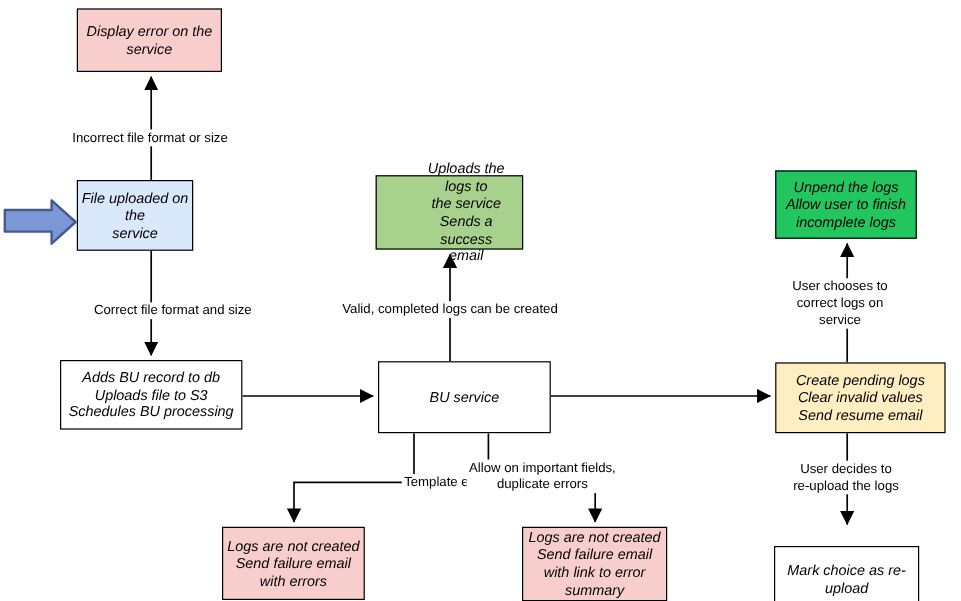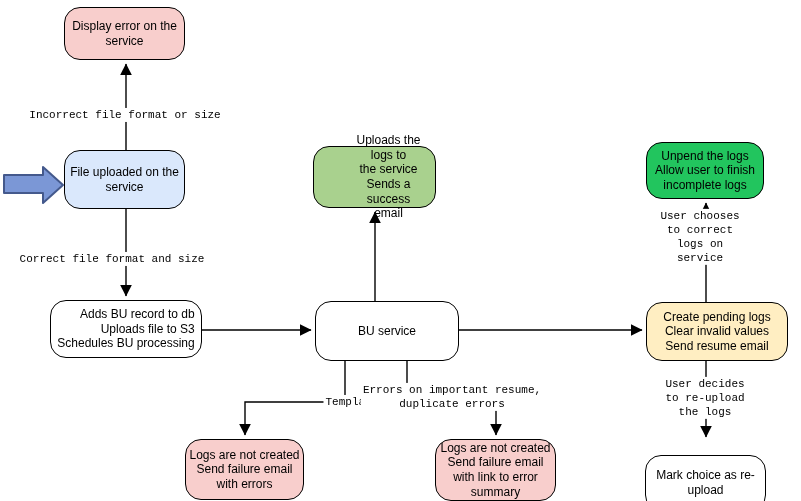--- a/index.html
+++ b/index.html
@@ -1,43 +1,43 @@
 <!DOCTYPE html>
 <html><head>
 <meta charset="utf-8">
 <style>
   html,body{margin:0;padding:0;background:#ffffff;}
   #canvas{position:relative;width:801px;height:501px;background:#ffffff;overflow:hidden;
           font-family:"Liberation Sans",sans-serif;}
   #edges{position:absolute;left:0;top:0;width:801px;height:501px;}
-  .node{position:absolute;box-sizing:border-box;border:1.4px solid #000;border-radius:16px;
+  .node{position:absolute;box-sizing:border-box;border:1.4px solid #000;border-radius:0;
         display:flex;align-items:center;justify-content:center;text-align:center;
-        font-size:12px;line-height:1.22;white-space:pre-line;padding:3px;color:#000;}
+        font-size:12px;line-height:1.22;white-space:pre-line;padding:3px;color:#000;font-style:italic;}
   .elabel{position:absolute;transform:translate(-50%,-50%);background:#ffffff;
           font-size:11px;line-height:1.28;text-align:center;white-space:pre-line;
-          padding:0 2px;color:#000;font-family:Liberation Mono, monospace;}
+          padding:0 2px;color:#000;}
   
   .n-display  {left:64px;  top:7px;   width:121px; height:53px;}
-  .n-file     {left:64px;  top:150px; width:121px; height:59px;}
+  .n-file     {left:64px;  top:150px; width:97px; height:59px;}
   .n-adds     {left:50px;  top:300px; width:152px; height:58px;}
   .n-bu       {left:315px; top:301px; width:144px; height:60px;}
   .n-green    {left:313px; top:146px; width:123px; height:62px;}
   .n-pinkl    {left:185px; top:439px; width:119px; height:61px;}
   .n-pinkr    {left:435px; top:439px; width:121px; height:62px;}
   .n-unpend   {left:646px; top:142px; width:118px; height:57px;}
   .n-yellow   {left:646px; top:302px; width:142px; height:59px;}
   .n-mark     {left:645px; top:455px; width:121px; height:56px;}
   
   .l-incorrect{left:125px;top:115px;}
-  .l-correct  {left:112px;top:259px;}
+  .l-correct  {left:144px;top:259px;}
   .l-valid    {left:375px;top:258px;}
   .l-partial  {left:523px;top:330px;}
   .l-template {left:331px;top:402px;margin-left:44px;}
   .l-important{left:452px;top:397px;}
-  .l-choose   {left:700px;top:237px;}
+  .l-choose   {left:700px;top:253px;}
   .l-reupload {left:705px;top:398px;}
 </style>
 </head>
 <body>
 
 <div id="canvas">
 
   <svg id="edges" width="801" height="501" viewBox="0 0 801 501" xmlns="http://www.w3.org/2000/svg">
     <defs>
       <marker id="arrow" viewBox="0 0 10 10" refX="9.5" refY="5" markerWidth="8.5" markerHeight="8.5" orient="auto-start-reverse">
@@ -57,21 +57,21 @@
     </g>
     <polygon points="4,175 43,175 43,167 63,185 43,203 43,193 4,193" stroke-width="2" stroke-linejoin="round" style="fill: rgb(123, 151, 214); stroke: rgb(68, 89, 140);"></polygon>
   </svg>
 
   <div class="node n-display" style="background: rgb(248, 206, 204);">Display error on the
 service</div>
 
   <div class="node n-file" style="background: rgb(218, 232, 252);">File uploaded on the
 service</div>
 
-  <div class="node n-adds" style="background: rgb(255, 255, 255); text-align: right;">Adds BU record to db
+  <div class="node n-adds" style="background: rgb(255, 255, 255);">Adds BU record to db
 Uploads file to S3
 Schedules BU processing</div>
 
   <div class="node n-bu" style="background: rgb(255, 255, 255);">BU service</div>
 
   <div class="node n-green" style="background: rgb(169, 209, 142); padding-left: 31px;">Uploads the logs to
 the service
 Sends a success
 email</div>
 
@@ -90,19 +90,20 @@
 
   <div class="node n-yellow" style="background: rgb(255, 238, 194);">Create pending logs
 Clear invalid values
 Send resume email</div>
 
   <div class="node n-mark" style="background: rgb(255, 255, 255);">Mark choice as re-
 upload</div>
 
   <div class="elabel l-incorrect">Incorrect file format or size</div>
   <div class="elabel l-correct">Correct file format and size</div>
+  <div class="elabel l-valid">Valid, completed logs can be created</div>
   <div class="elabel l-template">Template errors</div>
-  <div class="elabel l-important">Errors on important resume,
+  <div class="elabel l-important">Allow on important fields,
 duplicate errors</div>
   <div class="elabel l-choose">User chooses to correct logs on service</div>
   <div class="elabel l-reupload">User decides to re-upload the logs</div>
 
 </div>
 
 </body></html>

